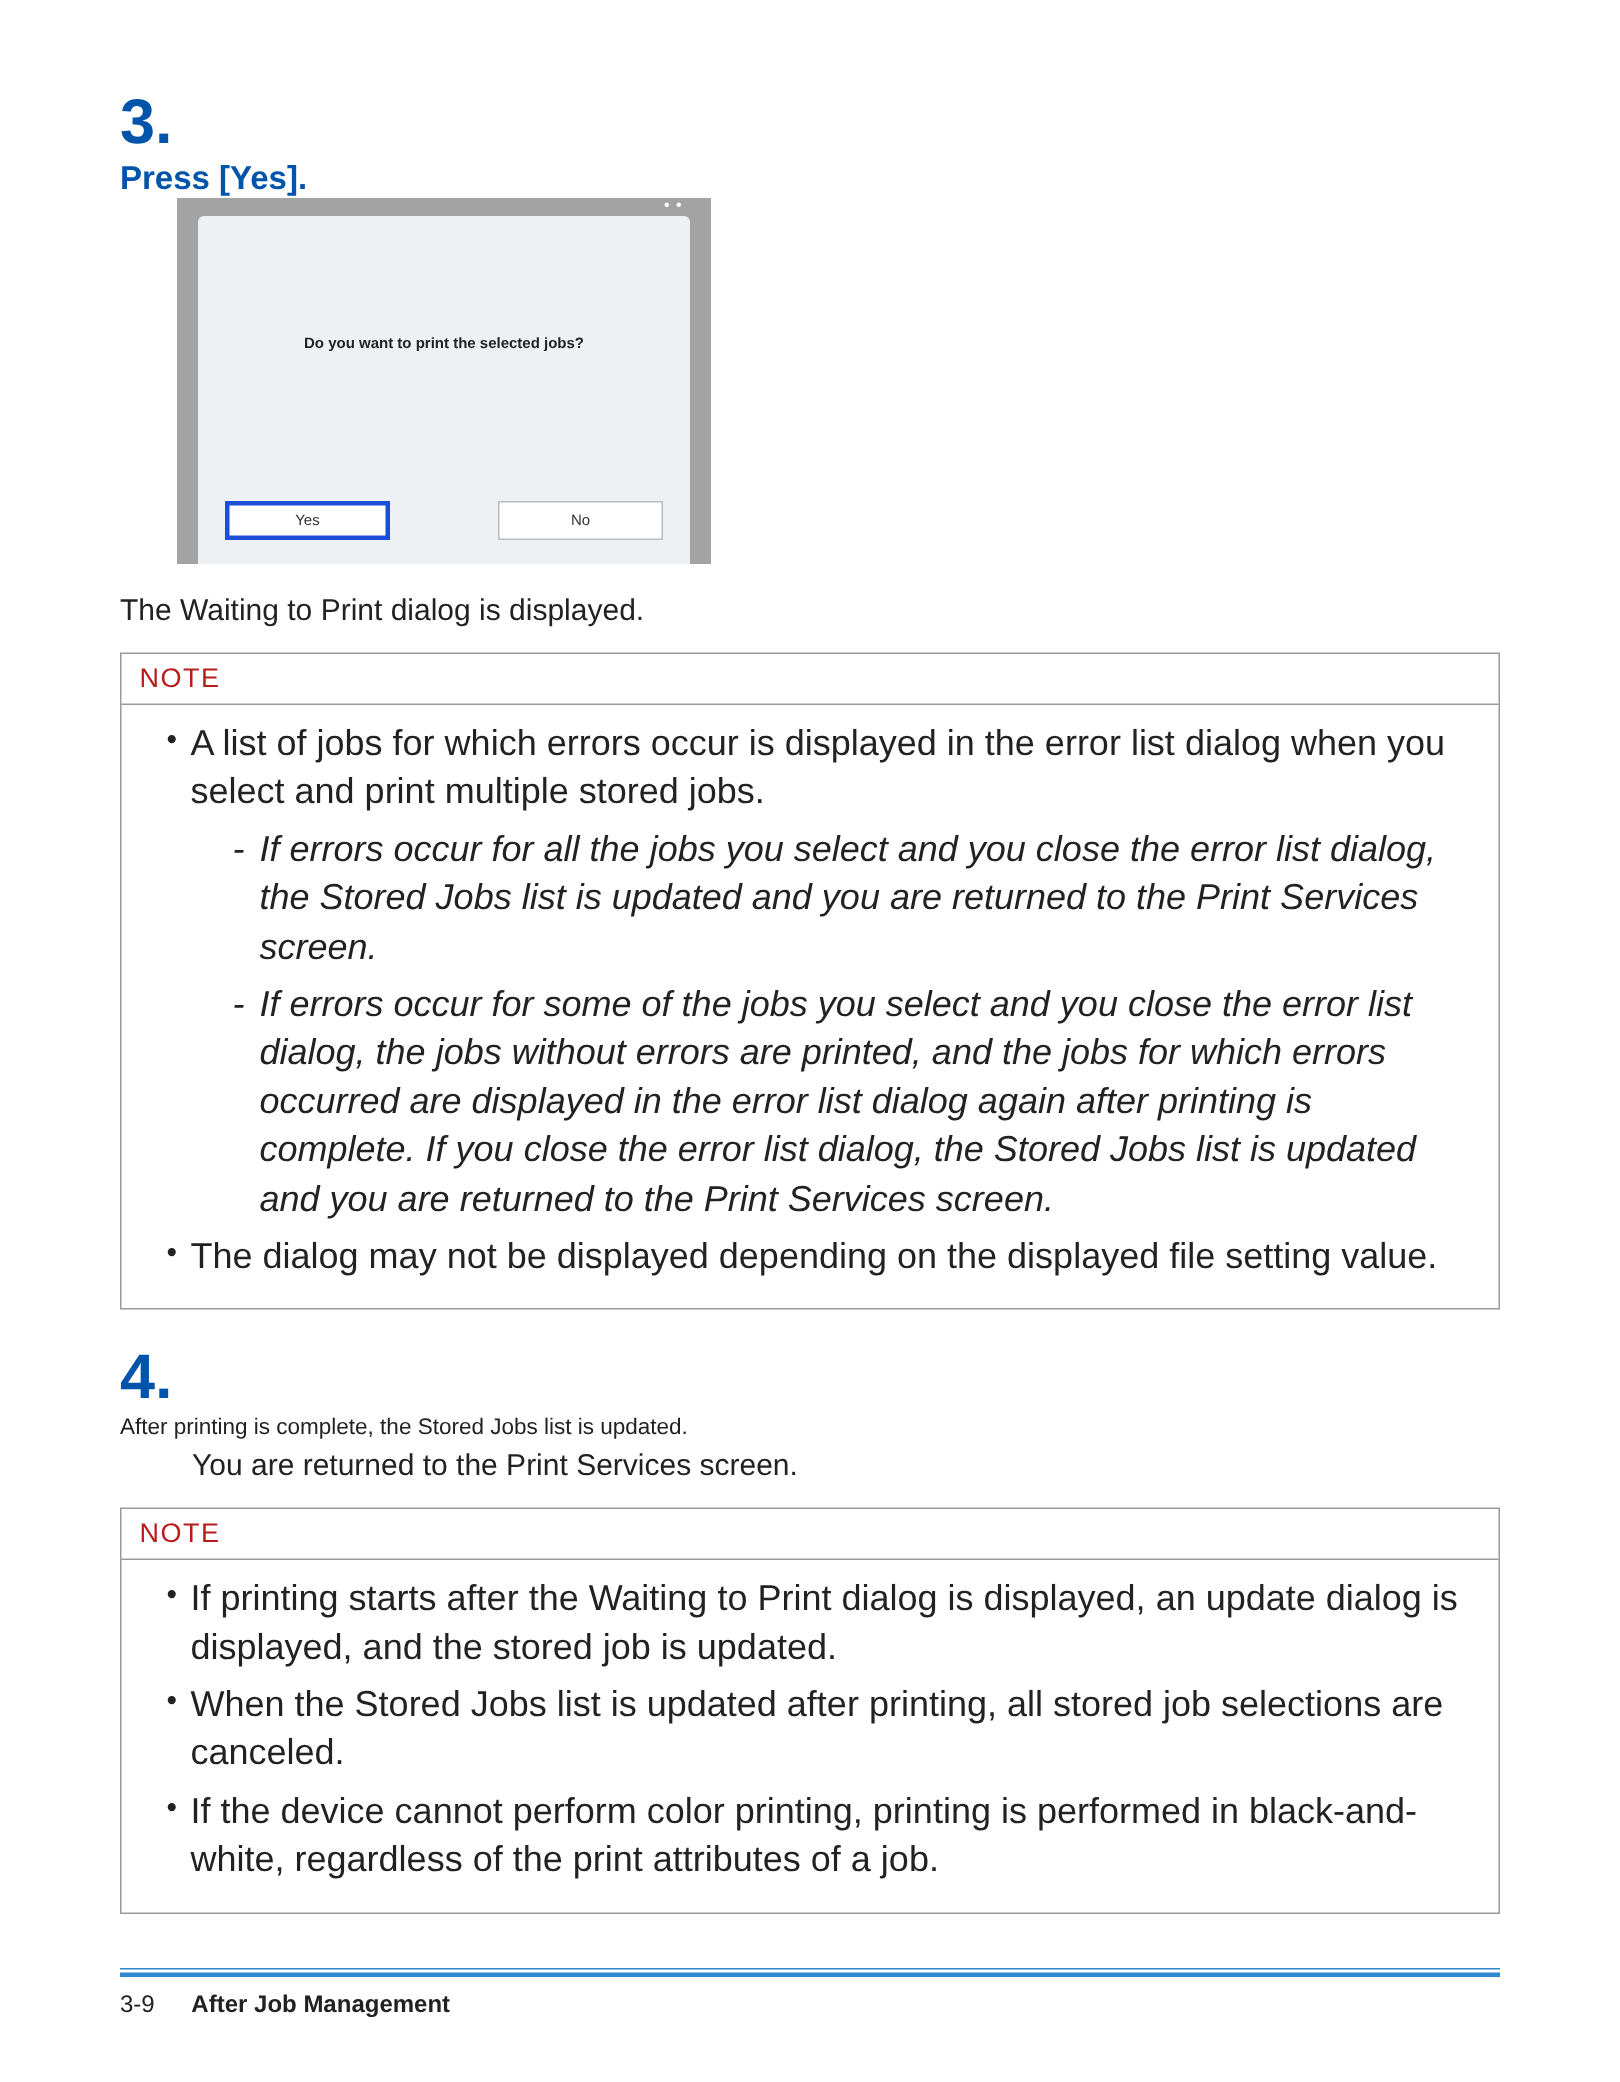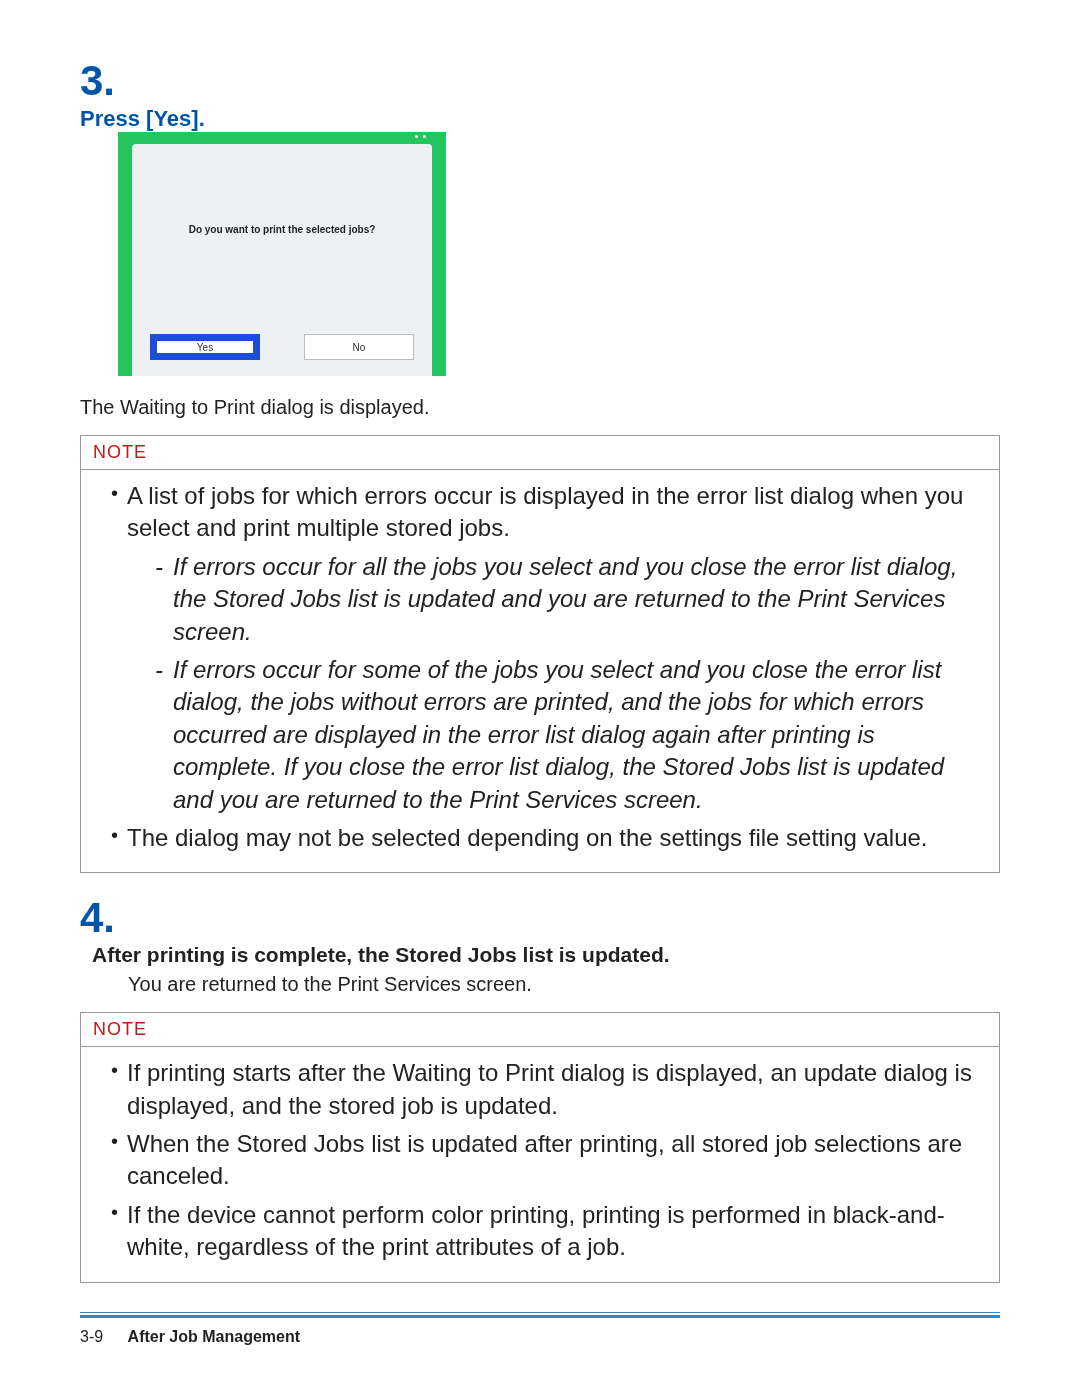--- a/index.html
+++ b/index.html
@@ -3,44 +3,44 @@
 <meta charset="utf-8">
 <style>
   * { box-sizing: border-box; margin: 0; padding: 0; }
   html, body { width: 1080px; height: 1388px; background: #fff; font-family: "Segoe UI", Arial, sans-serif; color: #222; }
   .page { width: 1080px; height: 1388px; position: relative; padding: 60px 80px 50px 80px; }
 
   .step-num { color: #0055aa; font-size: 42px; font-weight: 700; line-height: 1; margin-bottom: 4px; }
   .step-title { color: #0055aa; font-size: 22px; font-weight: 700; }
 
   .screenshot-wrap { margin-left: 38px; margin-bottom: 20px; }
-  .screenshot-outer { width: 328px; height: 244px; background: #22c55e; position: relative; }
+  .screenshot-outer { width: 356px; height: 244px; background: #a3a3a3; position: relative; }
   .screenshot-header { position: absolute; top: 0; left: 14px; right: 14px; height: 10px; background: #ffffff00; }
   .screenshot-header::before { content: ""; position: absolute; right: 6px; top: 3px; width: 3px; height: 3px; background: #fff; border-radius: 50%; }
   .screenshot-header::after { content: ""; position: absolute; right: 14px; top: 3px; width: 3px; height: 3px; background: #fff; border-radius: 50%; }
   .screenshot-inner { position: absolute; top: 12px; left: 14px; right: 14px; bottom: 0; background: #eef1f4; border-top-left-radius: 4px; border-top-right-radius: 4px; }
   .dialog-text { position: absolute; top: 80px; left: 0; right: 0; text-align: center; font-size: 10px; font-weight: 600; color: #222; }
   .btn-row { position: absolute; bottom: 16px; left: 18px; right: 18px; display: flex; justify-content: space-between; }
   .dlg-btn { width: 110px; height: 26px; background: #fff; border: 1px solid #bbb; font-size: 10px; display: flex; align-items: center; justify-content: center; color: #333; }
-  .dlg-btn.primary { border: 7px solid #1d4ed8; }
+  .dlg-btn.primary { border: 3px solid #1d4ed8; }
 
   .body-text { font-size: 20px; margin: 14px 0 16px 0; }
 
   .note-box { border: 1px solid #999; margin: 0 0 24px 0; }
   .note-head { border-bottom: 1px solid #999; padding: 6px 12px; font-size: 18px; color: #b91c1c; letter-spacing: 1px; }
   .note-body { padding: 10px 14px 12px 14px; font-size: 24px; line-height: 1.35; }
   .note-body ul { list-style: none; }
   .note-body > ul > li { position: relative; padding-left: 32px; margin-bottom: 6px; }
   .note-body > ul > li::before { content: "•"; position: absolute; left: 16px; top: 0; font-size: 20px; }
   .note-body > ul > li > ul { margin-top: 6px; font-style: italic; }
   .note-body > ul > li > ul > li { position: relative; padding-left: 36px; margin-bottom: 6px; margin-left: 10px; }
   .note-body > ul > li > ul > li::before { content: "-"; position: absolute; left: 18px; top: 0; }
 
   .step4 { margin-top: 22px; }
-  .step4-title { font-size: 21px; font-weight: 700; margin-bottom: 6px; margin-left: 12px; }
+  .step4-title { font-size: 15px; font-weight: 400; margin-bottom: 6px; }
 
   .footer-rule { position: absolute; left: 80px; right: 80px; bottom: 70px; height: 3px; background: #2f88d0; }
   .footer-rule::after { content: ""; position: absolute; left: 0; right: 0; top: -3px; height: 1px; background: #2f88d0; }
   .footer { position: absolute; left: 80px; bottom: 42px; font-size: 16px; }
   .footer .pg { margin-right: 20px; }
   .footer .sec { font-weight: 700; }
 </style>
 </head>
 <body>
 
@@ -68,21 +68,21 @@
     <div class="note-head">NOTE</div>
     <div class="note-body">
       <ul>
         <li>
           <span>A list of jobs for which errors occur is displayed in the error list dialog when you select and print multiple stored jobs.</span>
           <ul>
             <li>If errors occur for all the jobs you select and you close the error list dialog, the Stored Jobs list is updated and you are returned to the Print Services screen.</li>
             <li>If errors occur for some of the jobs you select and you close the error list dialog, the jobs without errors are printed, and the jobs for which errors occurred are displayed in the error list dialog again after printing is complete. If you close the error list dialog, the Stored Jobs list is updated and you are returned to the Print Services screen.</li>
           </ul>
         </li>
-        <li>The dialog may not be selected depending on the settings file setting value.</li>
+        <li>The dialog may not be displayed depending on the displayed file setting value.</li>
       </ul>
     </div>
   </div>
 
   <div class="step4">
     <div class="step-num">4.</div>
     <div class="step4-title">After printing is complete, the Stored Jobs list is updated.</div>
     <div class="body-text" style="margin-top:4px;margin-left:48px;">You are returned to the Print Services screen.</div>
   </div>
 

